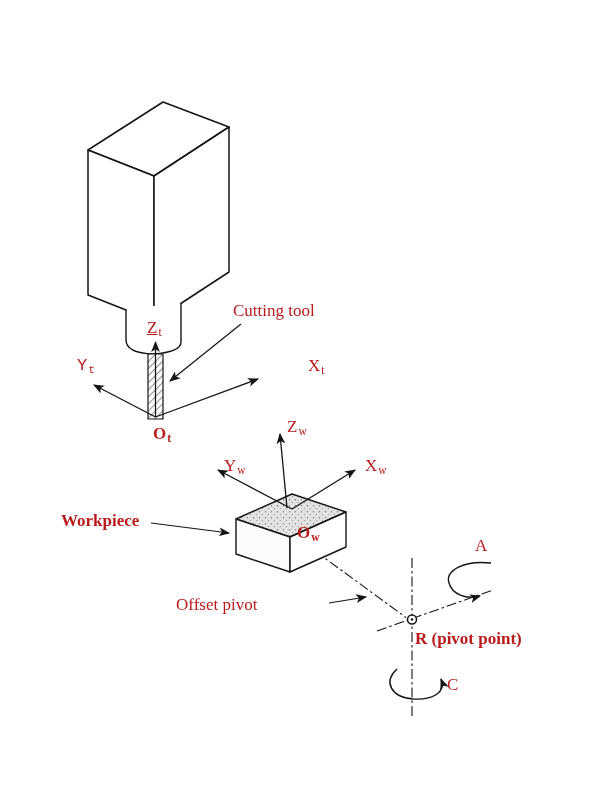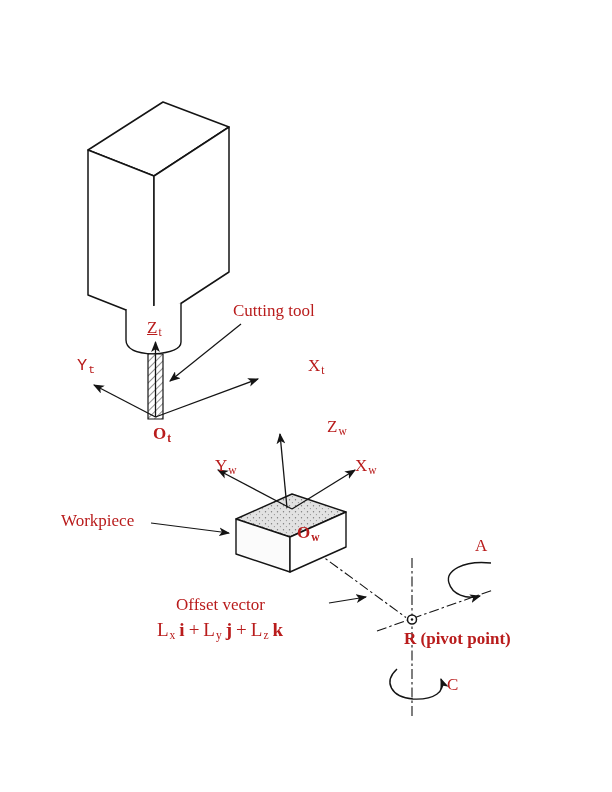--- a/index.html
+++ b/index.html
@@ -82,33 +82,30 @@
     <g>
       <circle cx="412" cy="619.5" r="4.5" fill="#ffffff" stroke="#141414" stroke-width="1.5"></circle>
       <circle cx="412" cy="619.5" r="1.2" fill="#141414" stroke="none"></circle>
     </g>
   </svg>
 
   <div class="lbl" style="left:233px; top:301px;">
     <span>Cutting tool</span>
   </div>
 
-  <div class="lbl" style="left:61px; top:511px;">
+  <div class="lbl" style="left:61px; top:511px;font-weight:bold;">
     <span>Workpiece</span>
   </div>
 
   <div class="lbl" style="left:176px; top:595px;">
-    <span>Offset vector</span>
+    <span>Offset pivot</span>
   </div>
 
-  <div class="lbl formula" style="left:157px; top:619px;">
-    <span>L</span><span class="sub">x</span><span class="vec">i</span><span class="op">+</span><span>L</span><span class="sub">y</span><span class="vec">j</span><span class="op">+</span><span>L</span><span class="sub">z</span><span class="vec">k</span>
-  </div>
 
-  <div class="lbl bold" style="left:404px; top:629px;text-align:right;">
+  <div class="lbl bold" style="left:415px; top:629px;text-align:right;">
     <span>R (pivot point)</span>
   </div>
 
   <div class="lbl" style="left:475px; top:536px;">
     <span>A</span>
   </div>
 
   <div class="lbl" style="left:447px; top:675px;">
     <span>C</span>
   </div>
@@ -119,26 +116,26 @@
   <div class="lbl" style="left:77px; top:356px;font-family:Liberation Mono, monospace;">
     <span>Y</span><span class="sub">t</span>
   </div>
   <div class="lbl" style="left:265px; top:356px;margin-left:43px;">
     <span>X</span><span class="sub">t</span>
   </div>
   <div class="lbl bold" style="left:153px; top:424px;">
     <span>O</span><span class="sub">t</span>
   </div>
 
-  <div class="lbl" style="left:287px; top:417px;margin-left:40px;">
+  <div class="lbl" style="left:287px; top:417px;">
     <span>Z</span><span class="sub">w</span>
   </div>
-  <div class="lbl" style="left:215px; top:456px;text-align:right;">
+  <div class="lbl" style="left:224px; top:456px;text-align:right;">
     <span>Y</span><span class="sub">w</span>
   </div>
-  <div class="lbl" style="left:355px; top:456px;">
+  <div class="lbl" style="left:365px; top:456px;">
     <span>X</span><span class="sub">w</span>
   </div>
   <div class="lbl bold" style="left:297px; top:523px;">
     <span>O</span><span class="sub">w</span>
   </div>
 
 </div>
 
 </body></html>

